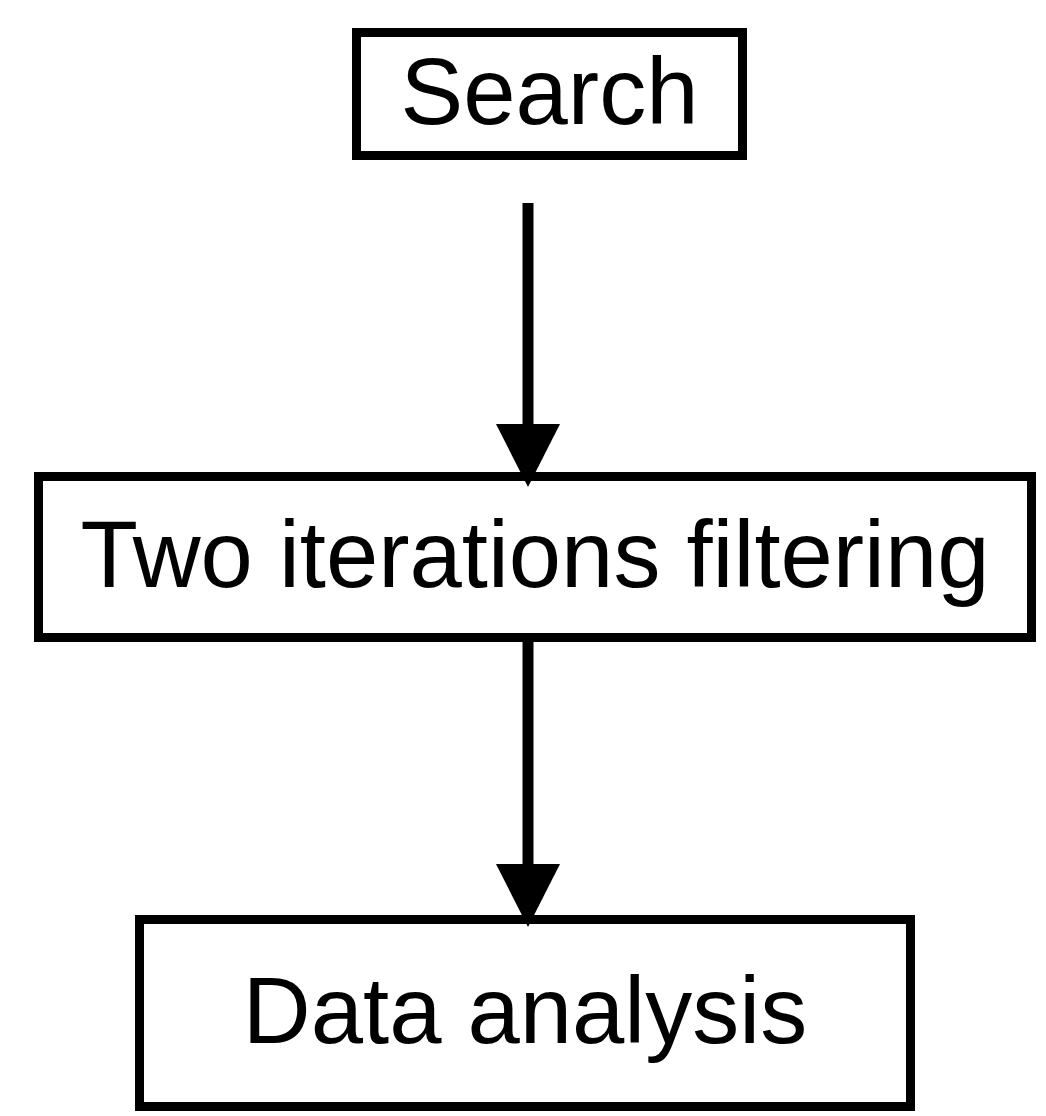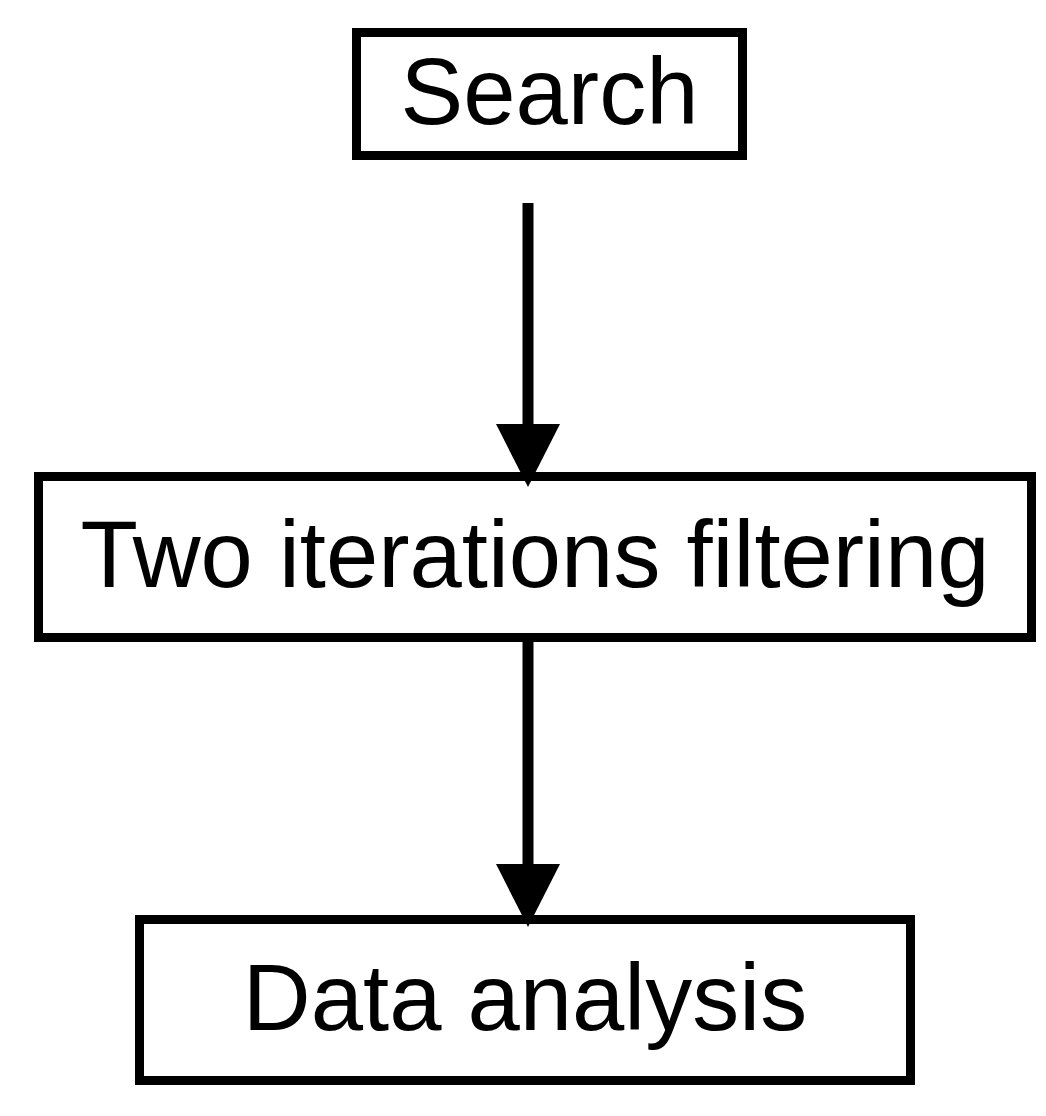--- a/index.html
+++ b/index.html
@@ -39,21 +39,21 @@
   #node-search {
     left: 332px; top: 28px;
     width: 395px; height: 132px; margin-left: 20px;
   }
   #node-filtering {
     left: 18px; top: 472px;
     width: 1002px; height: 170px; margin-left: 16px;
   }
   #node-analysis {
     left: 135px; top: 915px;
-    width: 780px; height: 170px;
+    width: 780px; height: 196px;
   }
   .edges-overlay {
     position: absolute;
     left: 0; top: 0;
     width: 1046px; height: 1116px;
     z-index: 2;
     pointer-events: none;
   }
   .edges-overlay line {
     stroke: var(--stroke);

